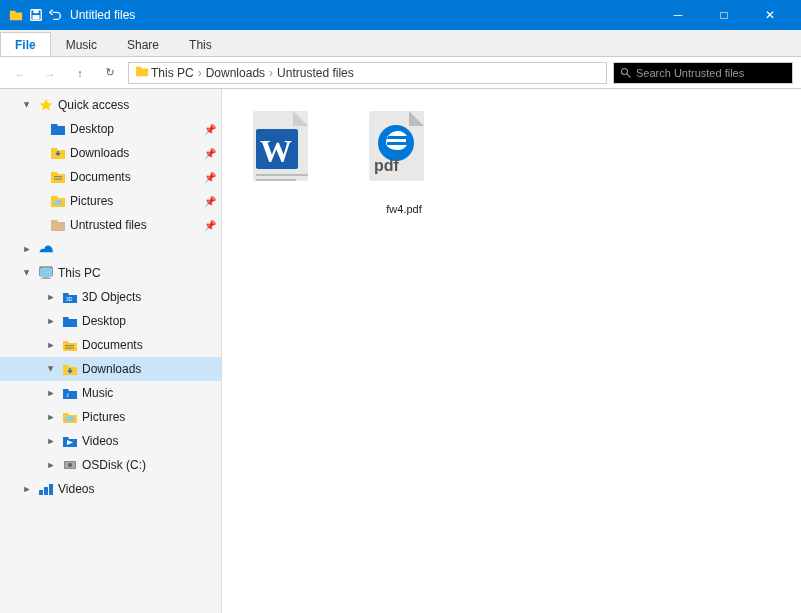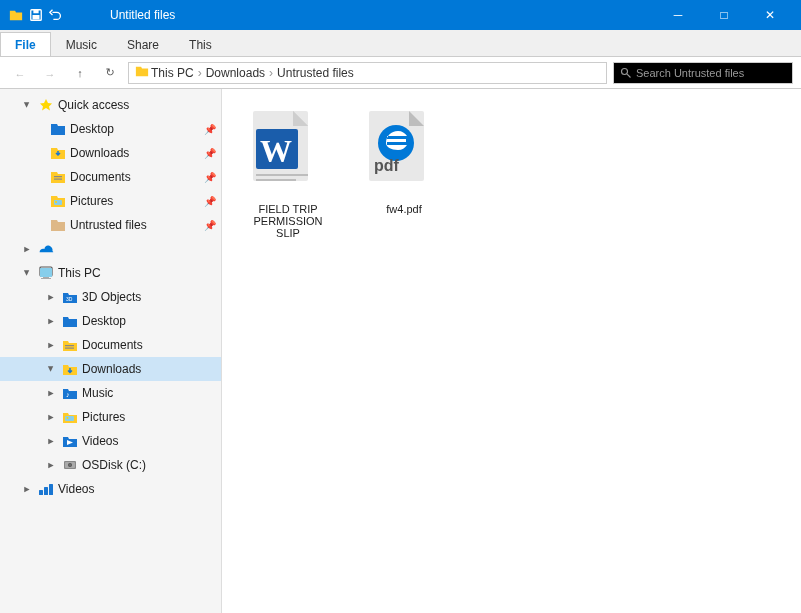--- a/index.html
+++ b/index.html
@@ -10,21 +10,21 @@
       background: #0078d7;
       height: 30px;
       display: flex;
       align-items: center;
       padding: 0 8px;
       gap: 6px;
     }
     .title-bar-icons { display: flex; gap: 4px; align-items: center; }
     .title-icon { width: 16px; height: 16px; display: flex; align-items: center; justify-content: center; }
     .title-icon svg { width: 14px; height: 14px; fill: white; }
-    .title-text { color: white; font-size: 12px; flex: 1; margin-left: 40px; }
+    .title-text { color: white; font-size: 12px; flex: 1; }
     .title-controls { display: flex; }
     .title-ctrl-btn { width: 46px; height: 30px; display: flex; align-items: center; justify-content: center; color: white; font-size: 12px; cursor: pointer; }
 
     
     .ribbon {
       background: #f0f0f0;
       border-bottom: 1px solid #ccc;
     }
     .ribbon-tabs {
       display: flex;
@@ -401,21 +401,20 @@
         <polygon points="45,2 60,17 45,17" fill="#BDBDBD"></polygon>
         <polygon points="45,2 60,17 45,17" fill="#E0E0E0" opacity="0.5"></polygon>
 
         <rect x="8" y="20" width="42" height="40" rx="2" fill="#1a5dab"></rect>
 
         <text x="12" y="53" font-size="32" font-weight="bold" fill="white" font-family="Times New Roman, serif">W</text>
 
         <rect x="8" y="65" width="52" height="2" fill="#BDBDBD"></rect>
         <rect x="8" y="70" width="40" height="2" fill="#BDBDBD"></rect>
       </svg>
-      <span class="file-label">FIELD TRIP PERMISSION SLIP</span>
     </div>
 
     <div class="file-item">
       <svg width="80" height="90" viewBox="0 0 80 90">
 
         <rect x="5" y="2" width="55" height="70" rx="2" fill="#E8E8E8"></rect>
 
         <polygon points="45,2 60,17 45,17" fill="#BDBDBD"></polygon>
 
         <circle cx="32" cy="34" r="18" fill="#0078d7"></circle>

